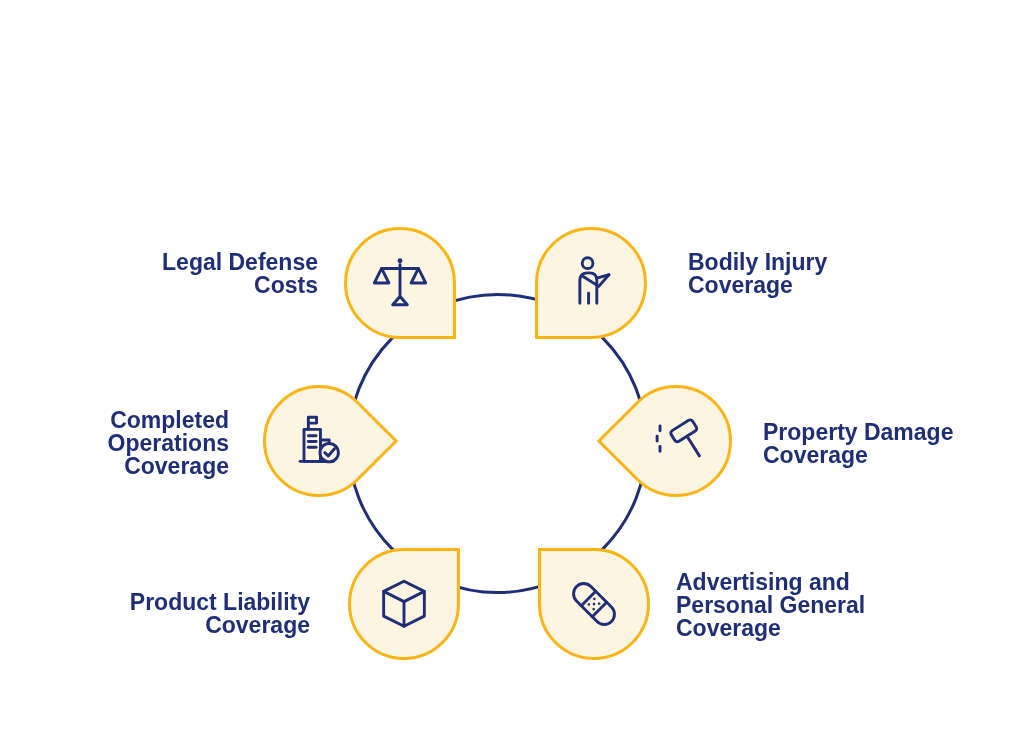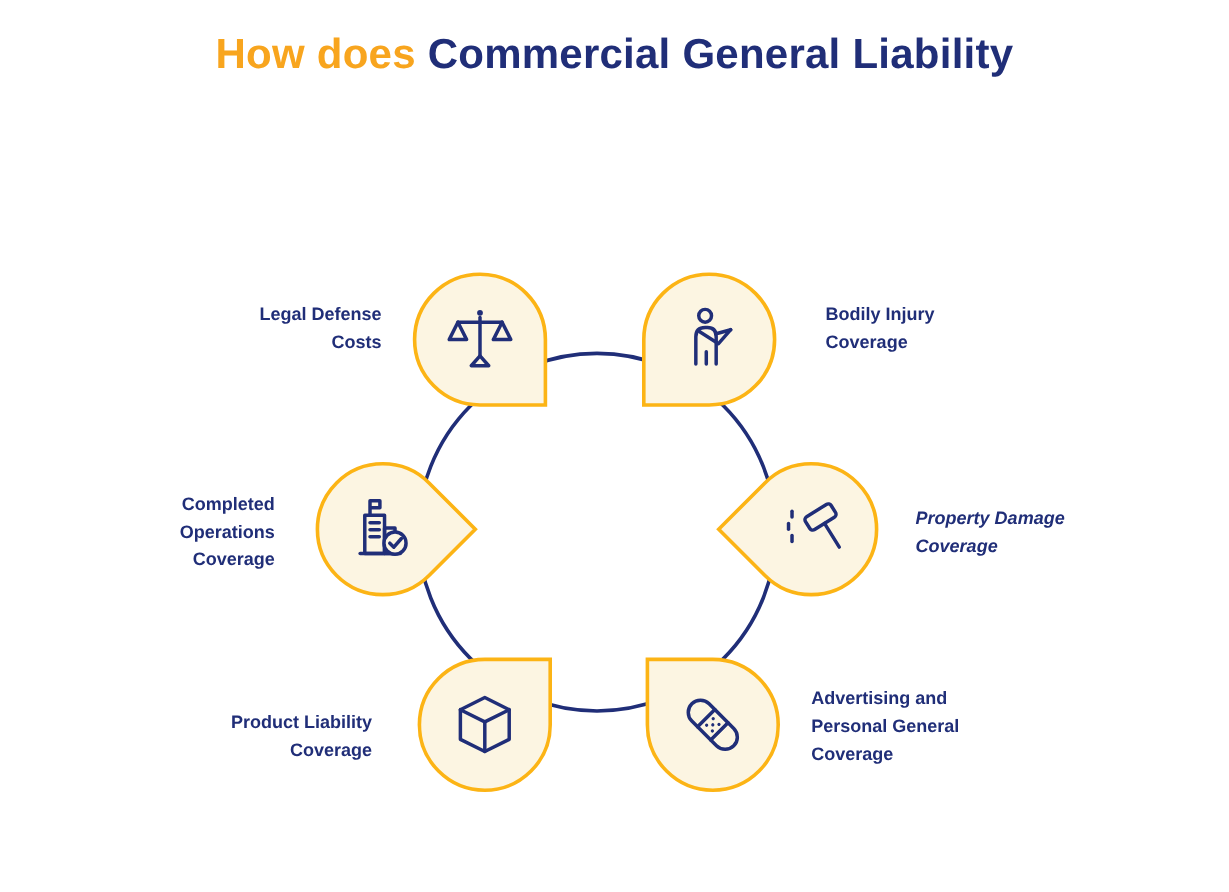--- a/index.html
+++ b/index.html
@@ -24,45 +24,44 @@
   .iconbox svg { width:62px; height:62px; display:block; }
 
   .tail-br { border-radius:50% 50% 0 50%; }
   .tail-bl { border-radius:50% 50% 50% 0; }
   .tail-tl { border-radius:0 50% 50% 50%; }
   .tail-tr { border-radius:50% 0 50% 50%; }
   .tail-left  { border-radius:50% 50% 50% 0; transform:rotate(45deg); }
   .tail-right { border-radius:50% 0 50% 50%; transform:rotate(45deg); }
   .tail-left .iconbox, .tail-right .iconbox { transform:rotate(-45deg); }
 
-  .label { position:absolute; color:var(--navy); font-size:15px; font-weight:700;
+  .label { position:absolute; color:var(--navy); font-size:23px; font-weight:700;
            line-height:23px; white-space:pre-line; }
   .t-right { text-align:right; }
 
   .pos-legal    { left:344px; top:227px; }
   .pos-bodily   { left:535px; top:227px; }
   .pos-property { left:620px; top:385px; }
   .pos-advert   { left:538px; top:548px; }
   .pos-product  { left:348px; top:548px; }
   .pos-complete { left:263px; top:385px; }
 
   .lab-legal    { right:706px; top:251px; }
   .lab-bodily   { left:688px;  top:251px; }
-  .lab-property { left:763px;  top:421px;font-style:italic; }
+  .lab-property { left:763px;  top:421px; }
   .lab-advert   { left:676px;  top:571px; }
   .lab-product  { right:714px; top:591px; }
   .lab-complete { right:795px; top:409px; }
 </style>
 </head>
 <body>
 
 <div class="stage">
 
   <div class="title">
-    <div><span class="c-orange">How does </span><span class="c-navy">Commercial General Liability</span></div>
   </div>
 
   <div class="ring"></div>
 
   <div class="bubble tail-br pos-legal">
     <span class="iconbox">
       <svg viewBox="0 0 64 64" fill="none" stroke="currentColor" stroke-width="3" stroke-linecap="round" stroke-linejoin="round">
         <circle cx="32" cy="9" r="2.5" fill="currentColor" stroke="none"></circle>
         <line x1="32" y1="13" x2="32" y2="46"></line>
         <line x1="13" y1="17" x2="51" y2="17"></line>

